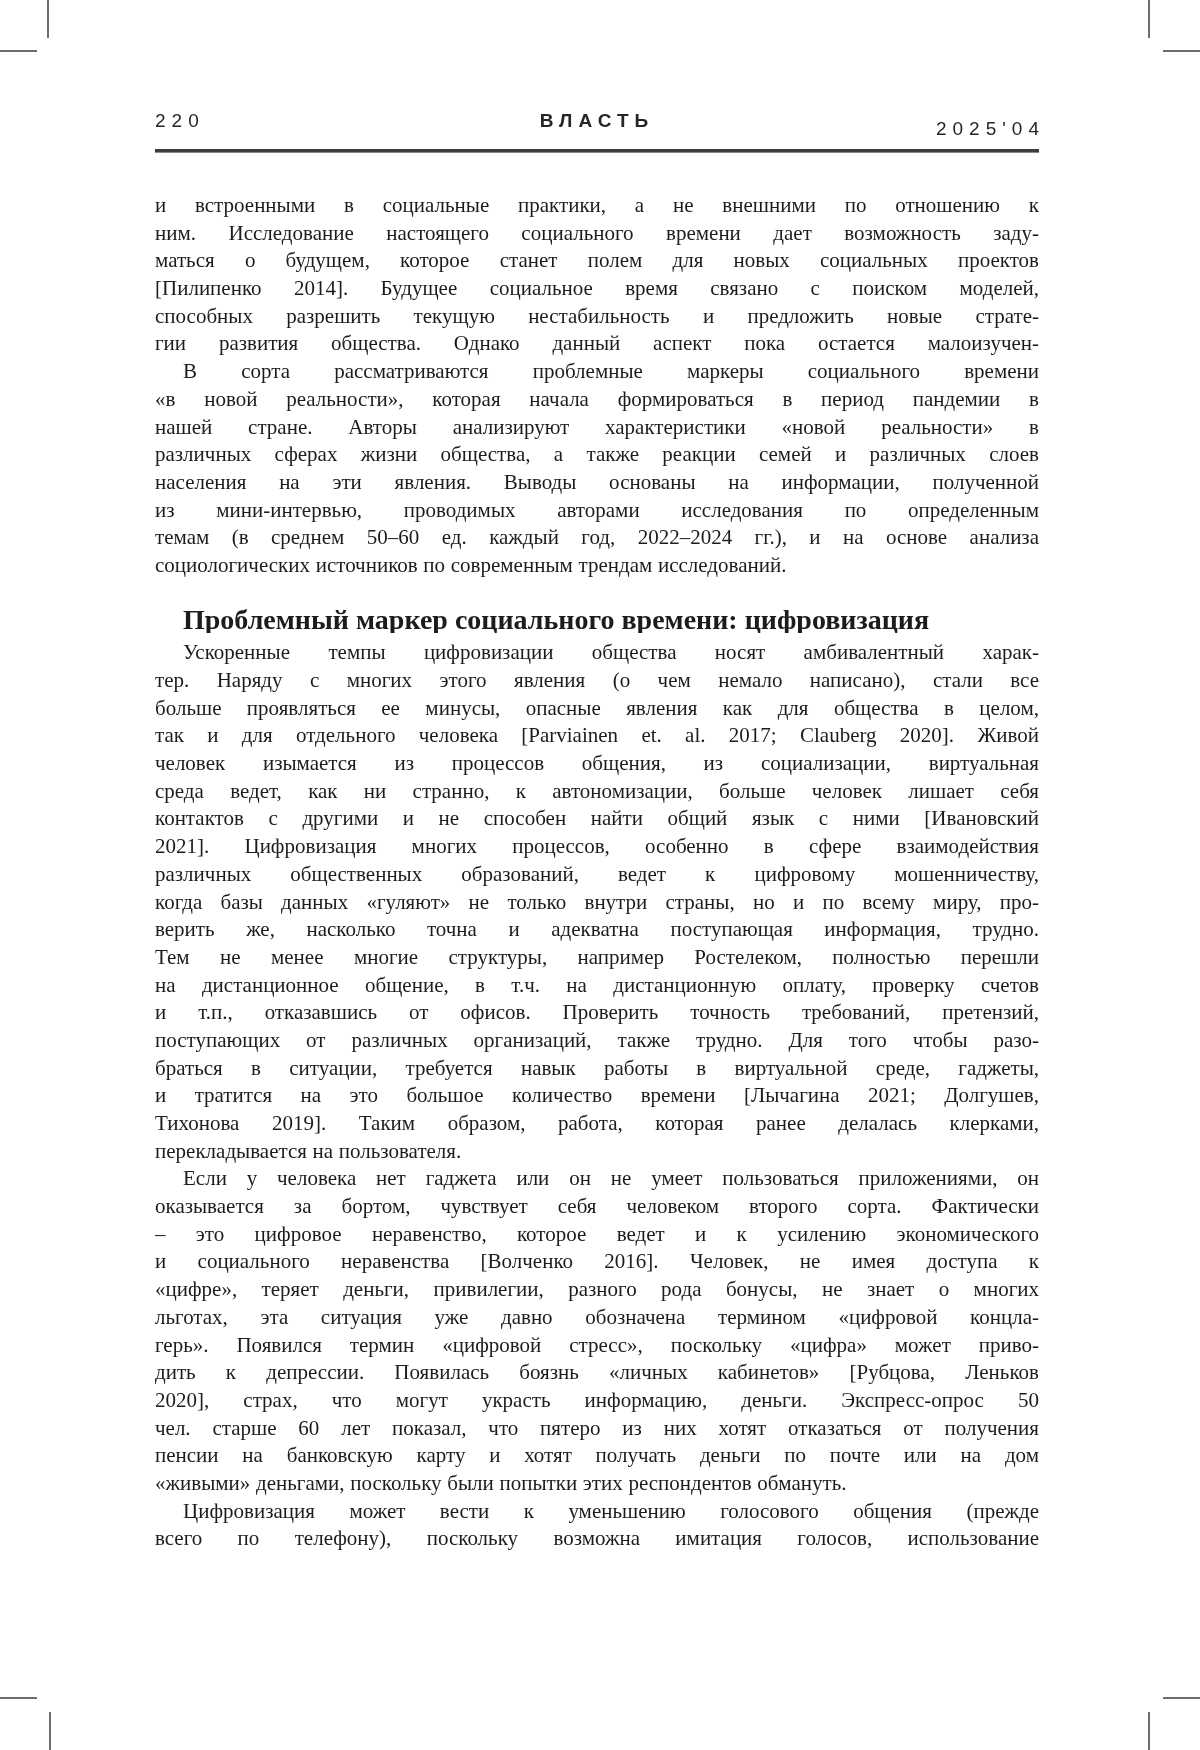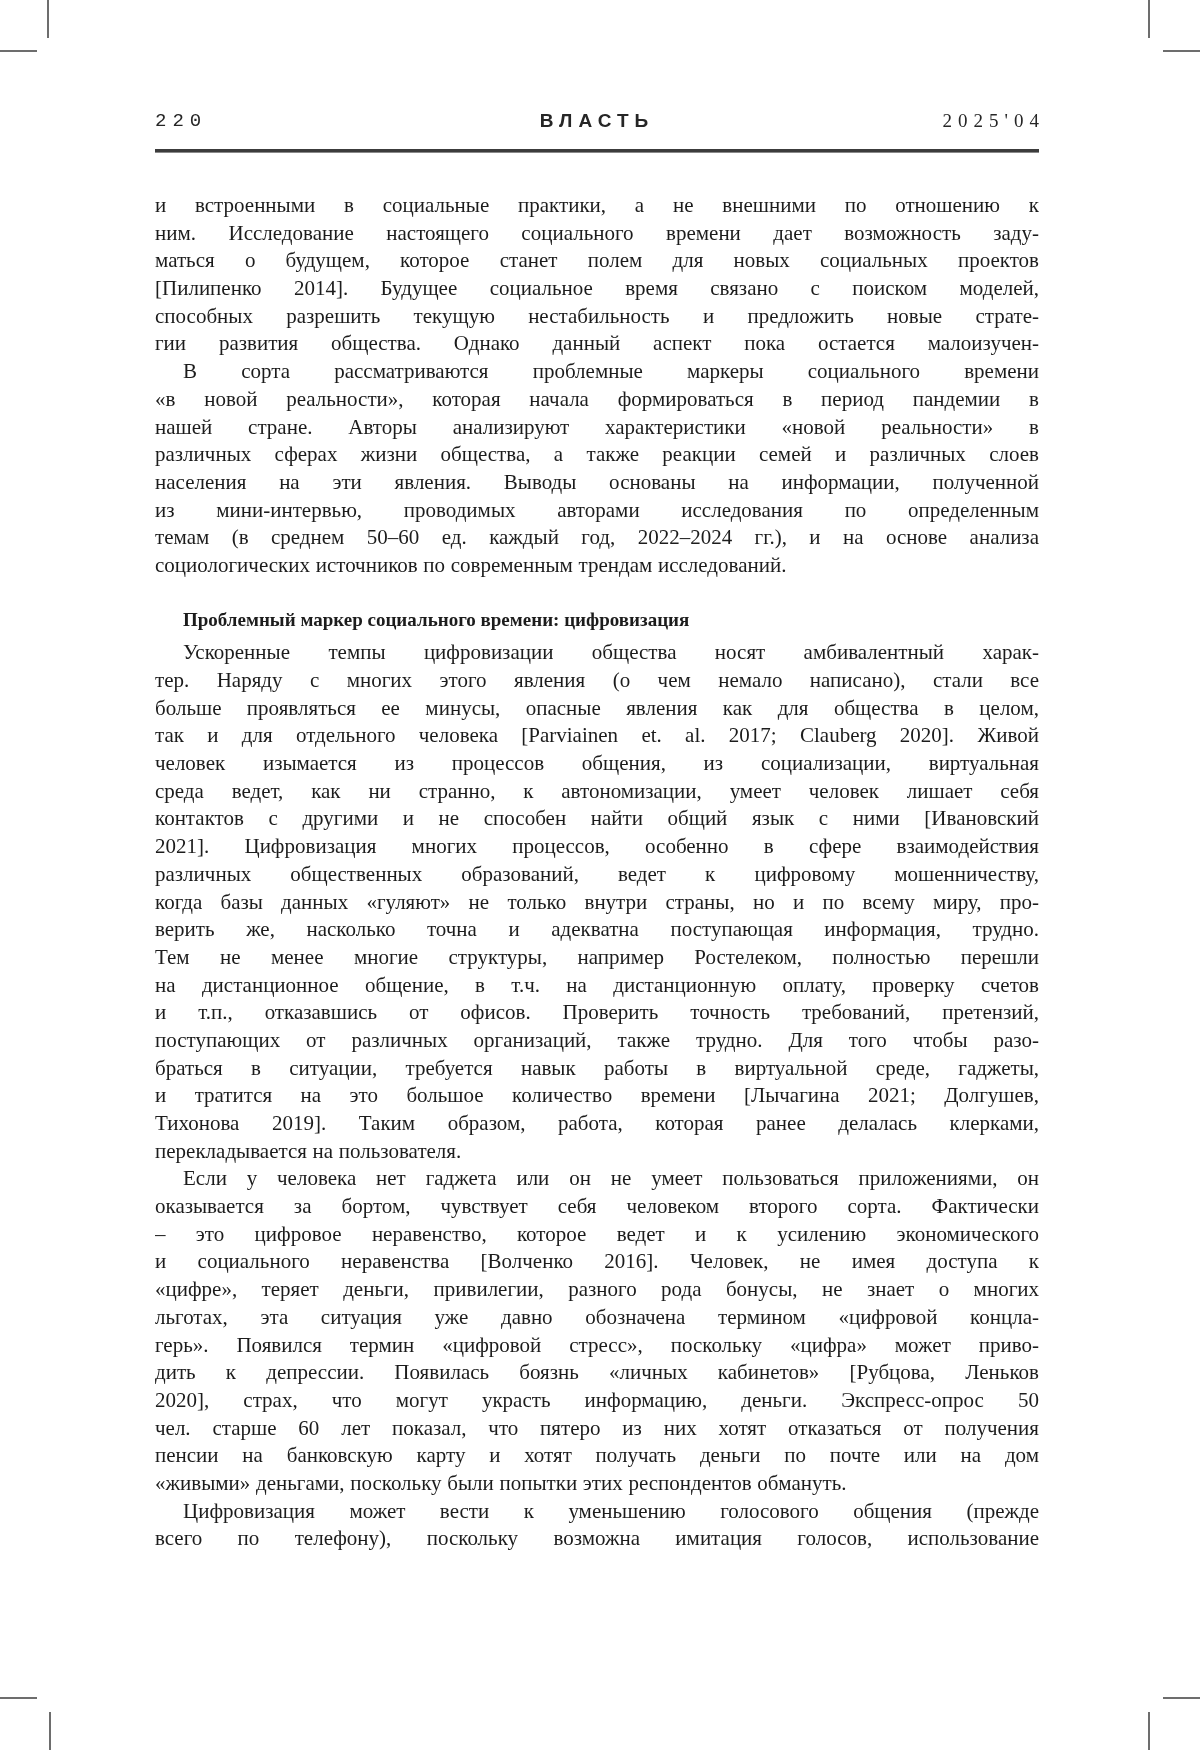--- a/index.html
+++ b/index.html
@@ -23,23 +23,23 @@
   .mark.bl-h{left:0;top:1697px;}
   .mark.br-h{right:0;top:1697px;}
   .mark.bl-v{left:49px;top:1712px;}
   .mark.br-v{left:1148px;top:1712px;}
 
   .running-head{
     position:absolute;left:155px;top:110px;width:884px;height:30px;
     font-family:"Liberation Sans","DejaVu Sans",sans-serif;
     font-size:19px;color:#262626;letter-spacing:6px;
   }
-  .running-head .pageno{position:absolute;left:0;top:0;font-family:Liberation Mono, monospace;}
+  .running-head .pageno{position:absolute;left:0;top:0;}
   .running-head .journal{position:absolute;left:0;right:0;top:0;text-align:center;font-weight:bold;}
-  .running-head .issue{position:absolute;right:-6px;top:0;font-family:Liberation Serif, serif;}
+  .running-head .issue{position:absolute;right:-6px;top:8px;}
   .head-rule{
     position:absolute;left:155px;top:149px;width:884px;height:3px;
     background:#3c3c3c;border-bottom:1px solid #8a8a8a;
   }
 
   .text-column{
     position:absolute;left:155px;top:192px;width:884px;
     font-size:21px;line-height:27.7px;
   }
   .line{
@@ -47,21 +47,21 @@
     text-align:justify;text-align-last:justify;
     word-spacing:0.02em;
   }
   .line.last{text-align-last:left;}
   .line.indent{text-indent:28px;}
   .heading{
     font-weight:bold;
     height:27.7px;overflow:hidden;
     margin-top:26px;margin-bottom:6px;
     text-indent:28px;
-    font-size:19px;
+    font-size:28px;
   }
 </style>
 </head>
 <body>
 
 <div class="page">
 
   <div class="mark v tl-v"></div>
   <div class="mark h tl-h"></div>
   <div class="mark v tr-v"></div>
@@ -92,21 +92,21 @@
       <div class="line">населения на эти явления. Выводы основаны на информации, полученной</div>
       <div class="line">из мини-интервью, проводимых авторами исследования по определенным</div>
       <div class="line">темам (в среднем 50–60 ед. каждый год, 2022–2024 гг.), и на основе анализа</div>
       <div class="line last">социологических источников по современным трендам исследований.</div>
       <div class="heading">Проблемный маркер социального времени: цифровизация</div>
       <div class="line indent">Ускоренные темпы цифровизации общества носят амбивалентный харак-</div>
       <div class="line">тер. Наряду с многих этого явления (о чем немало написано), стали все</div>
       <div class="line">больше проявляться ее минусы, опасные явления как для общества в целом,</div>
       <div class="line">так и для отдельного человека [Parviainen et. al. 2017; Clauberg 2020]. Живой</div>
       <div class="line">человек изымается из процессов общения, из социализации, виртуальная</div>
-      <div class="line">среда ведет, как ни странно, к автономизации, умеет человек лишает себя</div>
+      <div class="line">среда ведет, как ни странно, к автономизации, больше человек лишает себя</div>
       <div class="line">контактов с другими и не способен найти общий язык с ними [Ивановский</div>
       <div class="line">2021]. Цифровизация многих процессов, особенно в сфере взаимодействия</div>
       <div class="line">различных общественных образований, ведет к цифровому мошенничеству,</div>
       <div class="line">когда базы данных «гуляют» не только внутри страны, но и по всему миру, про-</div>
       <div class="line">верить же, насколько точна и адекватна поступающая информация, трудно.</div>
       <div class="line">Тем не менее многие структуры, например Ростелеком, полностью перешли</div>
       <div class="line">на дистанционное общение, в т.ч. на дистанционную оплату, проверку счетов</div>
       <div class="line">и т.п., отказавшись от офисов. Проверить точность требований, претензий,</div>
       <div class="line">поступающих от различных организаций, также трудно. Для того чтобы разо-</div>
       <div class="line">браться в ситуации, требуется навык работы в виртуальной среде, гаджеты,</div>

